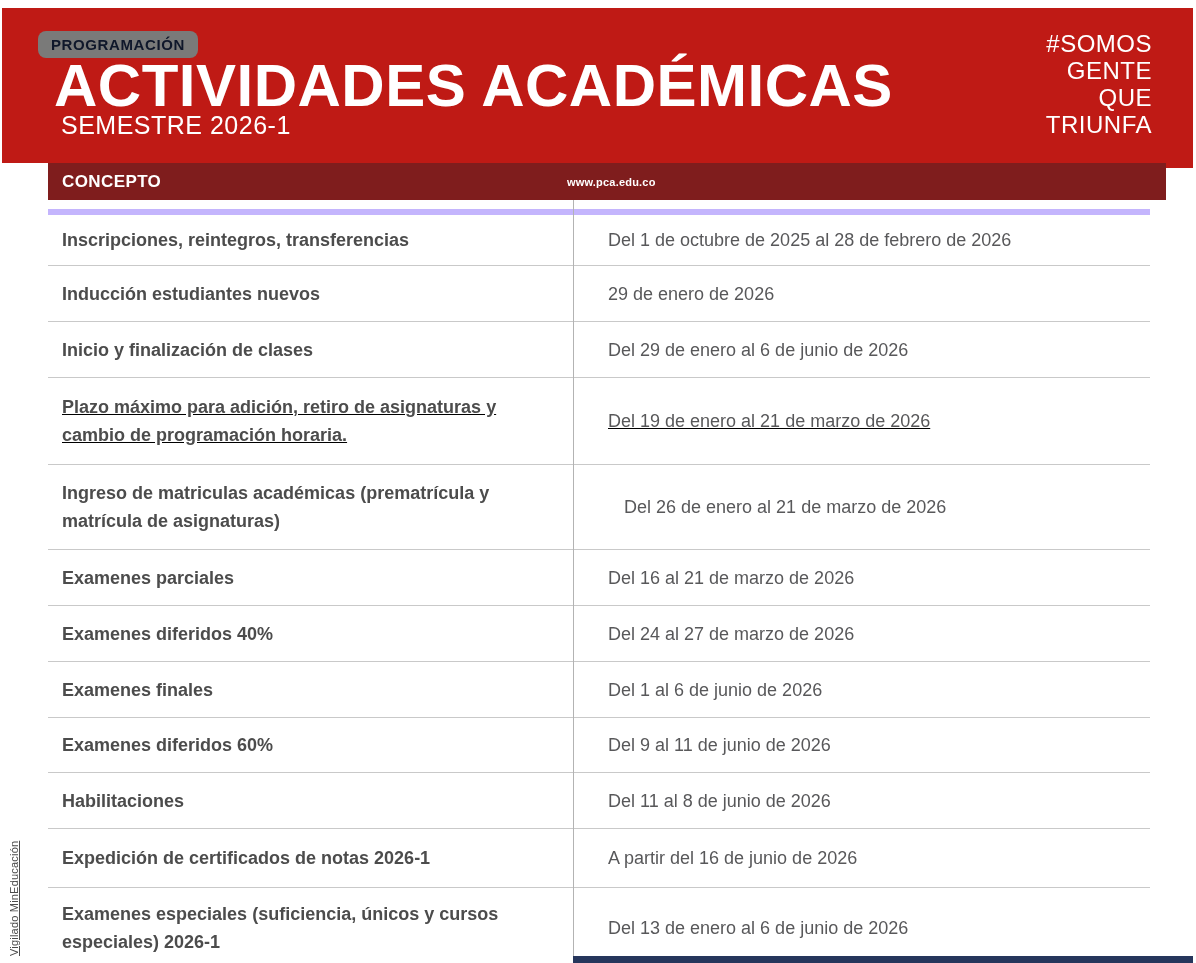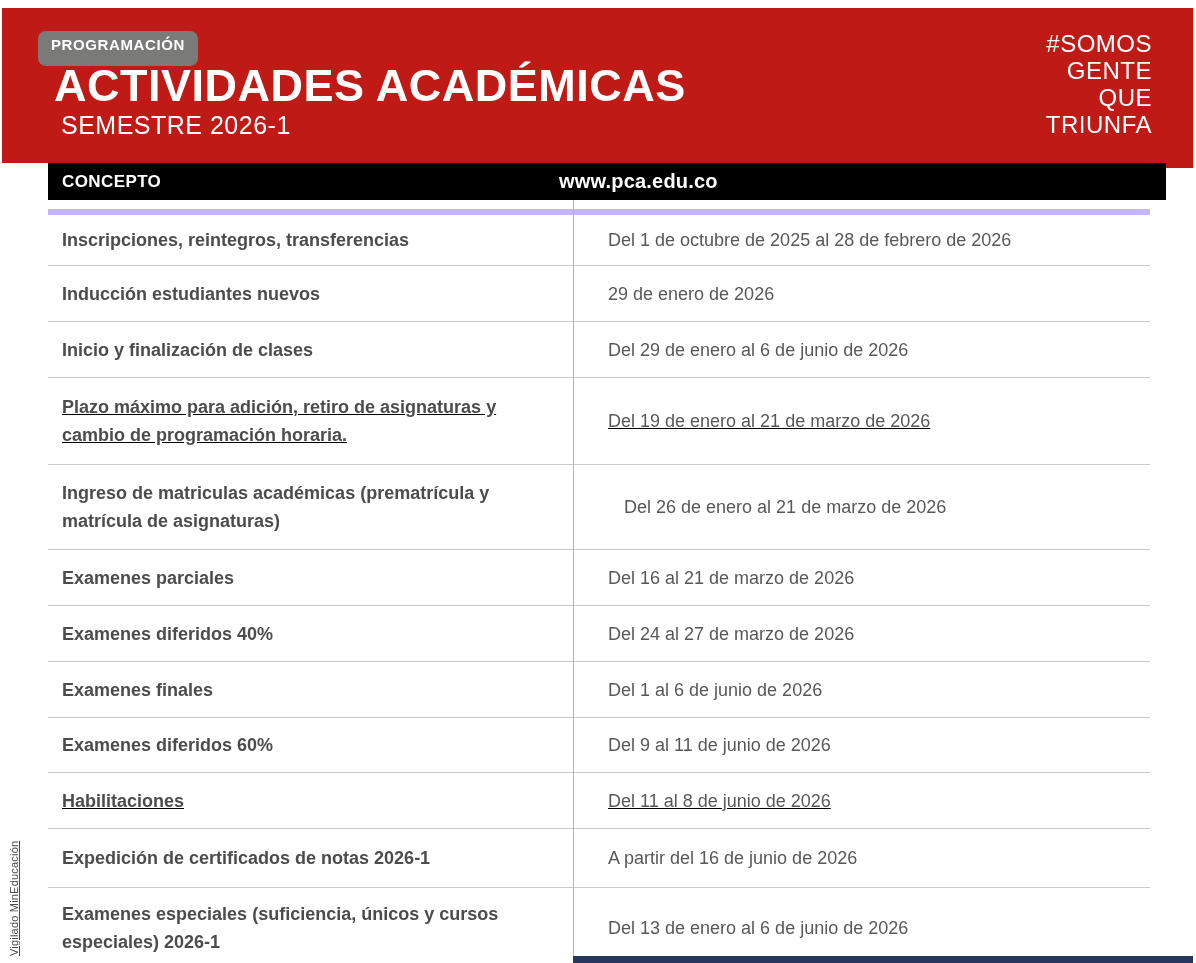--- a/index.html
+++ b/index.html
@@ -2,51 +2,51 @@
 <html><head>
 <meta charset="utf-8">
 <style>
   * { margin:0; padding:0; box-sizing:border-box; }
   body { background:#ffffff; font-family:"Liberation Sans", sans-serif; }
   .page { position:relative; width:1196px; height:963px; background:#ffffff; overflow:hidden; }
 
   
   .red-header { position:absolute; left:2px; top:8px; width:1191px; height:155px; background:#bf1a15; }
   .red-step   { position:absolute; left:1166px; top:163px; width:27px; height:5px; background:#bf1a15; }
-  .badge { position:absolute; left:36px; top:23px; height:35px; background:#7a7a79;
-           border-radius:8px; color:#ffffff; font-weight:bold; font-size:15px;
+  .badge { position:absolute; left:36px; top:23px; height:27px; background:#7a7a79;
+           border-radius:8px; color:#0f172a; font-weight:bold; font-size:15px;
            letter-spacing:0.6px; line-height:27px; padding:0 13px; }
   .title { position:absolute; left:52px; top:53px; color:#ffffff; font-weight:bold;
-           font-size:45px; line-height:50px; letter-spacing:0.5px; white-space:nowrap; }
+           font-size:60px; line-height:50px; letter-spacing:0.5px; white-space:nowrap; }
   .subtitle { position:absolute; left:59px; top:103px; color:#ffffff; font-size:25px;
               line-height:28px; letter-spacing:0.5px; white-space:nowrap; }
   .hashtag { position:absolute; right:41px; top:22px; text-align:right; color:#ffffff;
              font-size:24px; line-height:27px; font-weight:normal; letter-spacing:0.5px; }
   .hashtag span { display:block; }
 
   
-  .band { position:absolute; left:48px; top:163px; width:1118px; height:37px; background:#000000;
+  .band { position:absolute; left:48px; top:163px; width:1118px; height:37px; background:#7f1d1d;
           display:flex; align-items:center; color:#ffffff; }
   .band .col-concepto { padding-left:14px; width:511px; font-weight:bold; font-size:17px; letter-spacing:0.4px; }
   .band .col-fecha    { padding-left:35px; flex:1; font-weight:bold; font-size:17px; letter-spacing:0.4px; }
-  .band .website      { padding-right:16px; font-weight:bold; font-size:20px; letter-spacing:0.2px; }
+  .band .website      { padding-right:16px; font-weight:bold; font-size:11px; letter-spacing:0.2px;margin-left:8px; }
 
   
   .table-body { position:absolute; left:48px; top:209px; width:1102px; border-top:6px solid #c4b5fd; }
   .row { display:flex; border-bottom:1px solid #c9c9c9; }
   .row:nth-child(1)  { height:51px; }
   .row:nth-child(2)  { height:56px; }
   .row:nth-child(3)  { height:56px; }
   .row:nth-child(4)  { height:87px;text-decoration:underline; }
   .row:nth-child(5)  { height:85px;gap:16px; }
   .row:nth-child(6)  { height:56px; }
   .row:nth-child(7)  { height:56px; }
   .row:nth-child(8)  { height:56px; }
   .row:nth-child(9)  { height:55px; }
-  .row:nth-child(10) { height:56px;text-decoration:underline; }
+  .row:nth-child(10) { height:56px; }
   .row:nth-child(11) { height:59px; }
   .row:nth-child(12) { height:80px; border-bottom:none; }
   .cell { display:flex; align-items:center; font-size:18px; line-height:28px; }
   .cell.concept { width:525px; padding-left:14px; padding-right:22px;
                   font-weight:bold; color:#4c4c4c; }
   .cell.fecha   { flex:1; padding-left:35px; padding-right:10px; color:#58585a; }
 
   .v-divider { position:absolute; left:573px; top:200px; width:1px; height:758px; background:#b3b3b3; }
   .navy-bar  { position:absolute; left:573px; top:956px; width:620px; height:7px; background:#26365c; }
 

